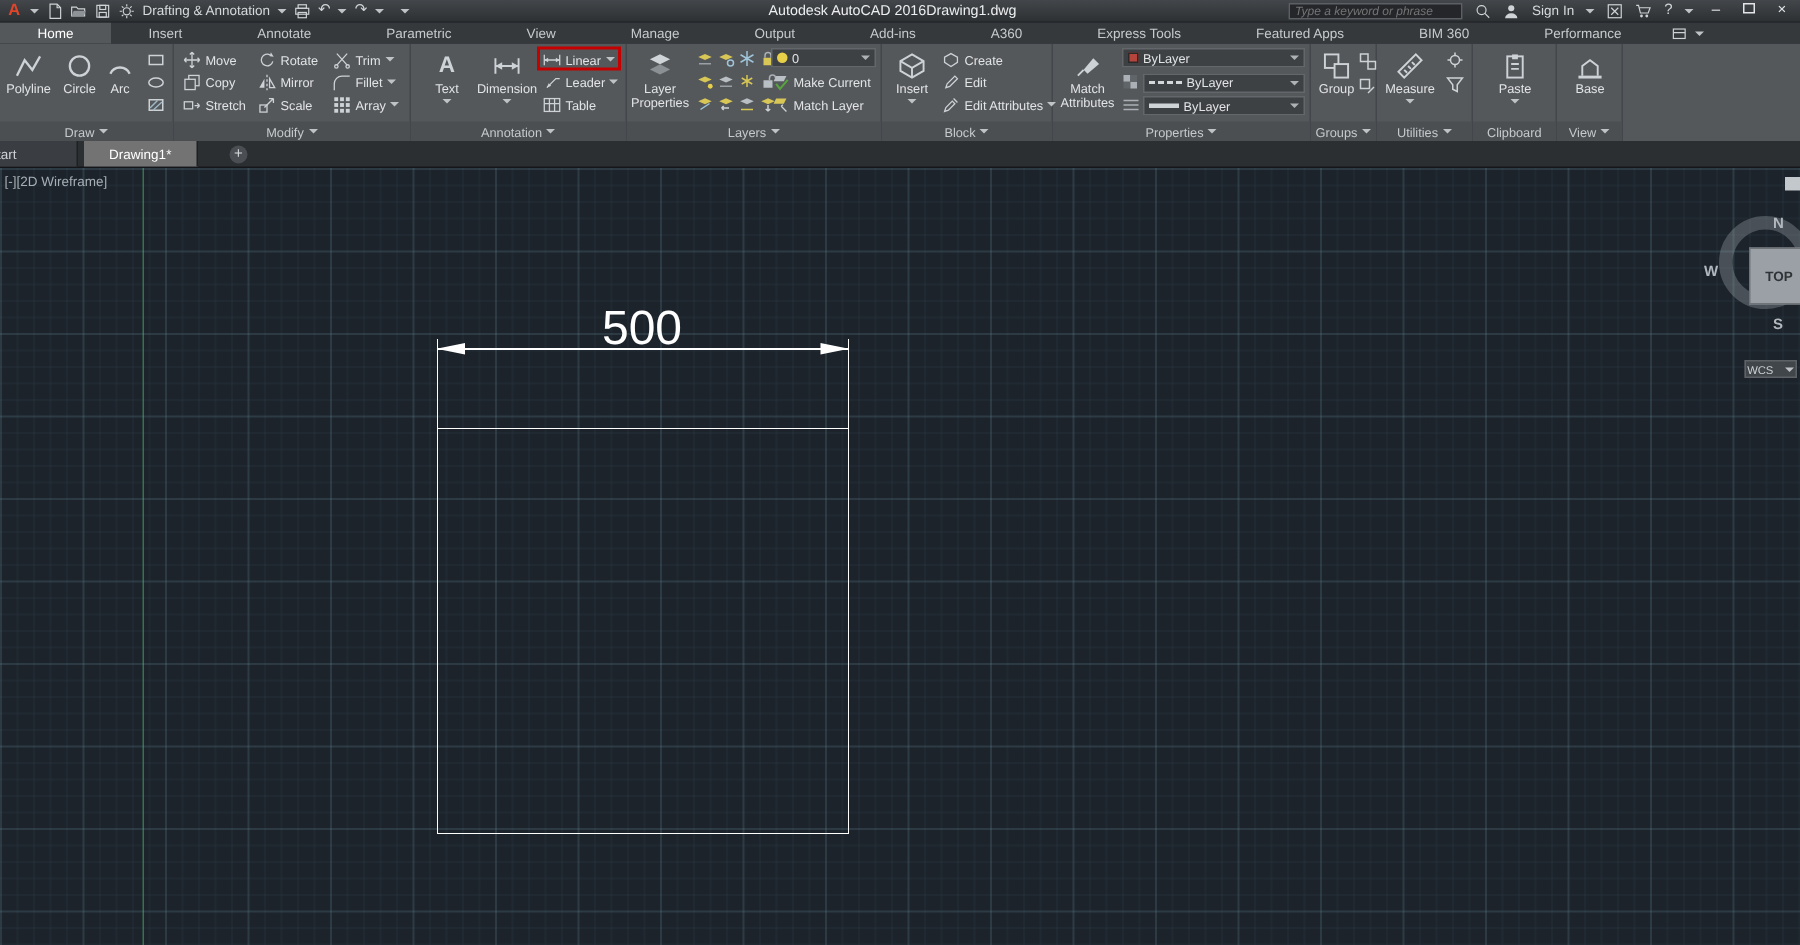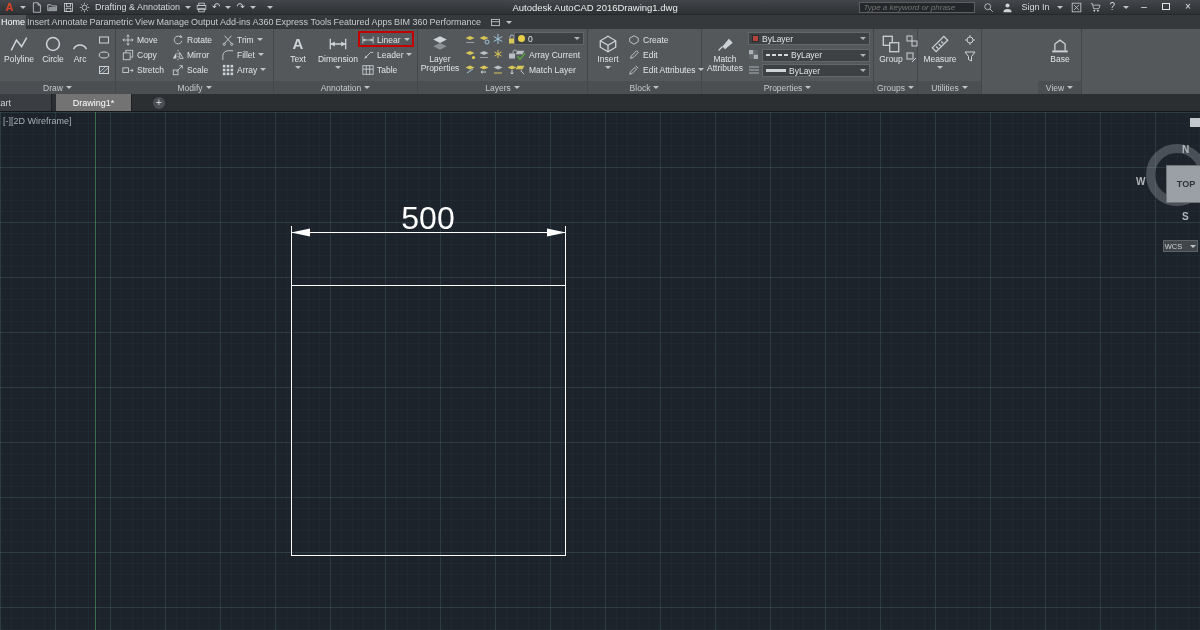--- a/index.html
+++ b/index.html
@@ -16,21 +16,21 @@
   .logoA{color:#e0452a;font-weight:bold;font-size:11px;line-height:11px}
   .cr{display:inline-block;width:0;height:0;border-left:3px solid transparent;border-right:3px solid transparent;border-top:3.5px solid #bfc3c6}
   .tb-center{position:absolute;left:50%;top:0;transform:translateX(-53%);height:15px;display:flex;align-items:center;color:#eceeef;font-size:9.5px;white-space:nowrap}
   .tb-right{margin-left:auto;display:flex;align-items:center;gap:8px;padding-right:5px}
   #search-input{width:116px;height:11px;background:#24262a;border:1px solid #5c6064;color:#c6c9cc;
     font-style:italic;font-size:8px;padding:0 3px;font-family:"Liberation Sans",sans-serif}
   .wbox{width:8px;height:7px;border:1px solid #e3e5e7;display:inline-block}
   .win-btn{width:14px;text-align:center;color:#e3e5e7;font-size:10px;line-height:14px}
   
   #tabbar{position:absolute;left:0;top:15px;width:1200px;height:14px;background:#36393c;display:flex;align-items:stretch;z-index:29}
-  .rtab{padding:0 1px;display:flex;align-items:center;font-size:9px;color:#c6cacd;white-space:nowrap}
+  .rtab{padding:0 25px;display:flex;align-items:center;font-size:9px;color:#c6cacd;white-space:nowrap}
   .rtab.active{background:#55585b;color:#fff}
   .tabbar-extra{display:flex;align-items:center;gap:5px;margin-left:8px}
   
   #ribbon{position:absolute;left:0;top:29px;width:1200px;height:65px;background:#55585b;z-index:28}
   .panel{position:absolute;top:0;height:65px;border-right:1px solid #43464a}
   .plabel{position:absolute;left:0;right:0;bottom:0;height:13px;background:#4c4f52;color:#c6cacd;font-size:8.5px;
     display:flex;align-items:center;justify-content:center;gap:3px;white-space:nowrap}
   .bb{position:absolute;display:flex;flex-direction:column;align-items:center;color:#e2e4e6;font-size:8.5px;line-height:9px;text-align:center}
   .bb .bic{height:22px;display:flex;align-items:flex-end;justify-content:center;margin-bottom:2px}
   .sr{position:absolute;display:flex;align-items:center;gap:3px;color:#e2e4e6;font-size:8.5px;height:13px;white-space:nowrap}
@@ -473,21 +473,21 @@
       <span>0</span>
       <span class="cr"></span>
     </div>
     <div class="sr" style="left:96px;top:19px">
       <span class="sic">
           <svg viewBox="0 0 14 14">
             <path d="M4 2h8l-2 4H2z" fill="#b9bfc4"></path>
             <path d="M4 8l3 4 6-7" stroke="#59a33f" stroke-width="1.6" fill="none"></path>
           </svg>
         </span>
-      <span>Array Current</span>
+      <span>Make Current</span>
     </div>
     <div class="sr" style="left:96px;top:34px">
       <span class="sic">
           <svg viewBox="0 0 14 14">
             <path d="M4 2h8l-2 4H2z" fill="#d8c756"></path>
             <path d="M8 8l4 4M8 8l1.2-1.2" stroke="#cdd2d6" fill="none"></path>
           </svg>
         </span>
       <span>Match Layer</span>
     </div>
@@ -633,20 +633,36 @@
         <svg viewBox="0 0 12 12">
           <path d="M1 2h10L7.5 6.5V11l-3-1.5V6.5z" stroke="#cdd2d6" fill="none"></path>
         </svg>
       </span>
     <div class="plabel">
       <span>Utilities</span>
         <span class="cr"></span>
     </div>
   </div>
 
+  <div class="panel" style="left:982px;width:56px">
+    <div class="bb" style="left:14px;top:2px;width:28px">
+      <span class="bic">
+          <svg width="18" height="18" viewBox="0 0 14 14">
+            <rect x="3" y="2" width="8" height="11" stroke="#cdd2d6" fill="none"></rect>
+            <rect x="5.5" y="1" width="3" height="2.5" fill="#cdd2d6"></rect>
+            <path d="M5 6h4M5 8.5h4" stroke="#cdd2d6"></path>
+          </svg>
+        </span>
+      <span>Paste</span>
+      <span class="cr" style="margin-top:2px"></span>
+    </div>
+    <div class="plabel">
+      <span>Clipboard</span>
+    </div>
+  </div>
 
   <div class="panel" style="left:1038px;width:44px">
     <div class="bb" style="left:8px;top:2px;width:28px">
       <span class="bic">
           <svg width="18" height="18" viewBox="0 0 14 14">
             <path d="M3 12V7l4-3 4 3v5" stroke="#cdd2d6" fill="none"></path>
             <rect x="1" y="12" width="12" height="1.5" fill="#cdd2d6"></rect>
           </svg>
         </span>
       <span>Base</span>

